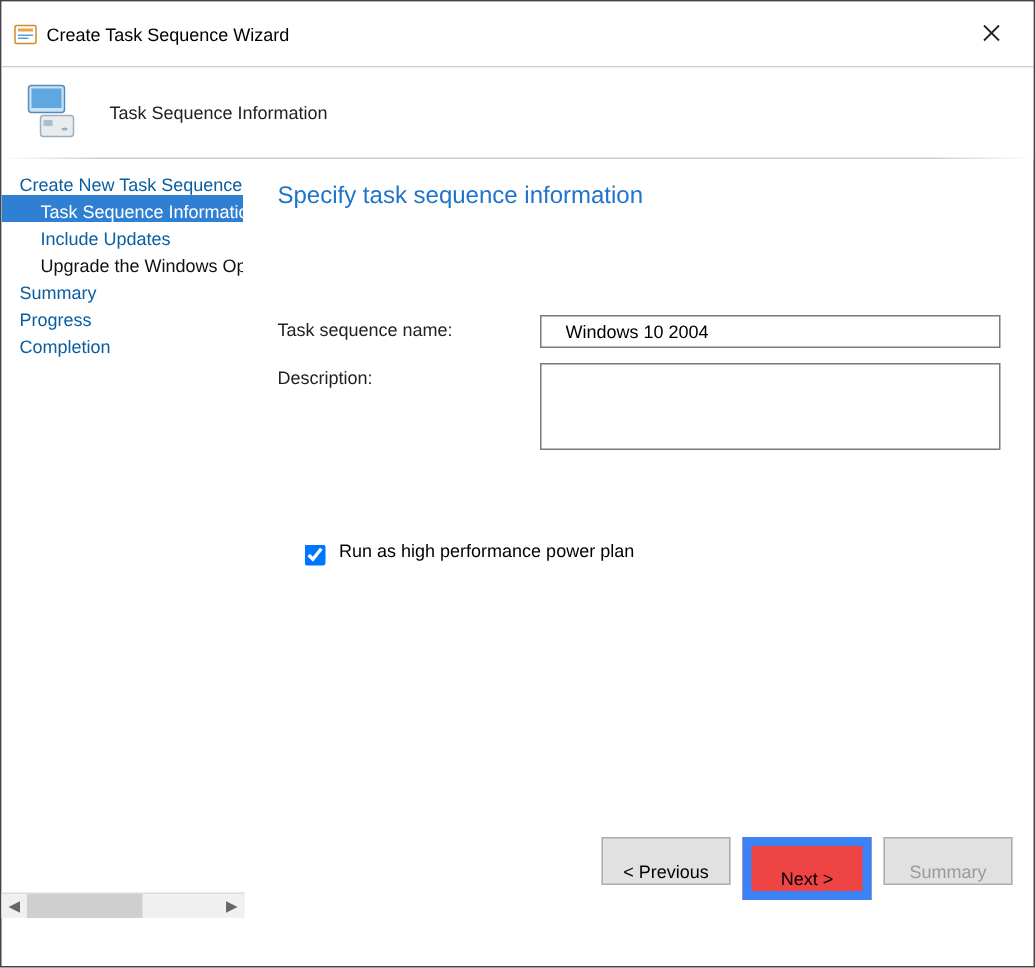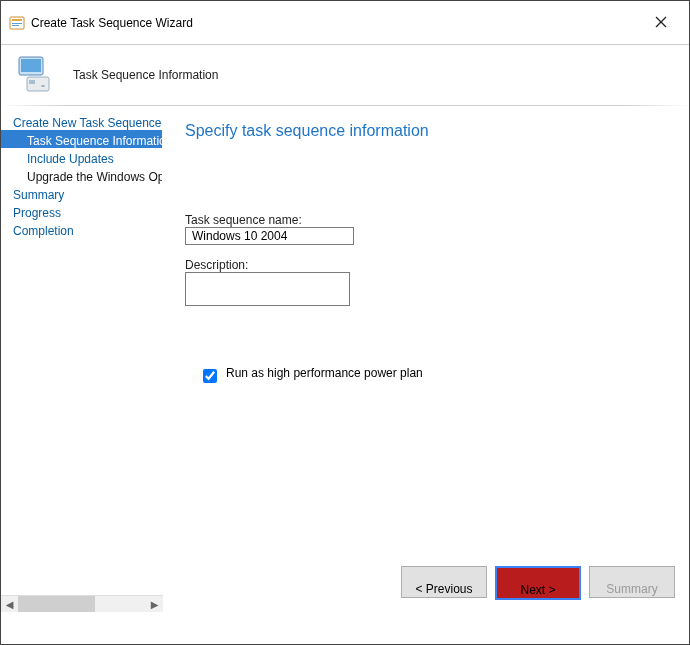--- a/index.html
+++ b/index.html
@@ -120,32 +120,31 @@
   .main .page-title {
     color: #1f74c9;
     font-size: 16px;
     font-weight: 400;
     margin-bottom: 70px;
   }
   .form-row {
     display: flex;
     align-items: flex-start;
     margin-bottom: 10px;
-    flex-direction: column;
   }
   .form-row .label {
     width: 175px;
     color: #222;
     padding-top: 3px;
   }
   .form-row input[type="text"] {
     flex: 1;
     height: 22px;
     border: 1px solid #7a7a7a;
-    padding: 1px 6px;
+    padding: 1px 16px;
     font-family: inherit;
     font-size: 12px;
   }
   .form-row textarea {
     flex: 1;
     height: 58px;
     border: 1px solid #7a7a7a;
     resize: none;
     font-family: inherit;
     font-size: 12px;
@@ -173,22 +172,22 @@
     min-width: 86px;
     height: 24px;
     background: #e1e1e1;
     border: 1px solid #adadad;
     font-family: inherit;
     font-size: 12px;
     cursor: pointer;
     padding: 15px 10px;
   }
   .footer-buttons button.primary {
-    border: 2px solid #3b82f6;
-    background: #b91c1c;
+    border: 6px solid #3b82f6;
+    background: #ef4444;
   }
   .footer-buttons button:disabled {
     color: #9a9a9a;
     cursor: default;
   }
 </style>
 </head>
 <body>
 
 <div class="titlebar">

